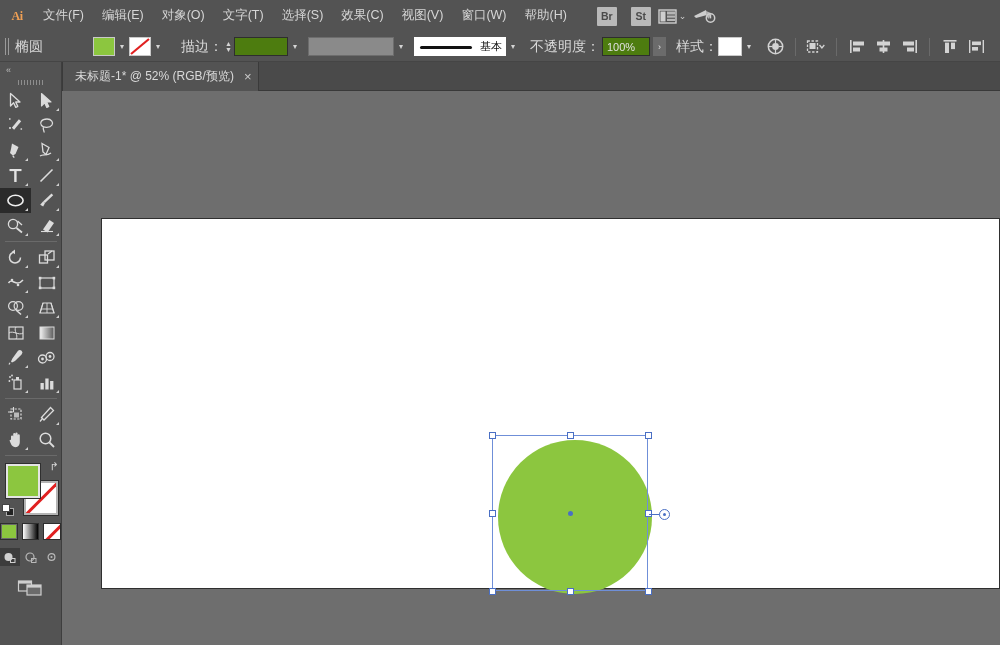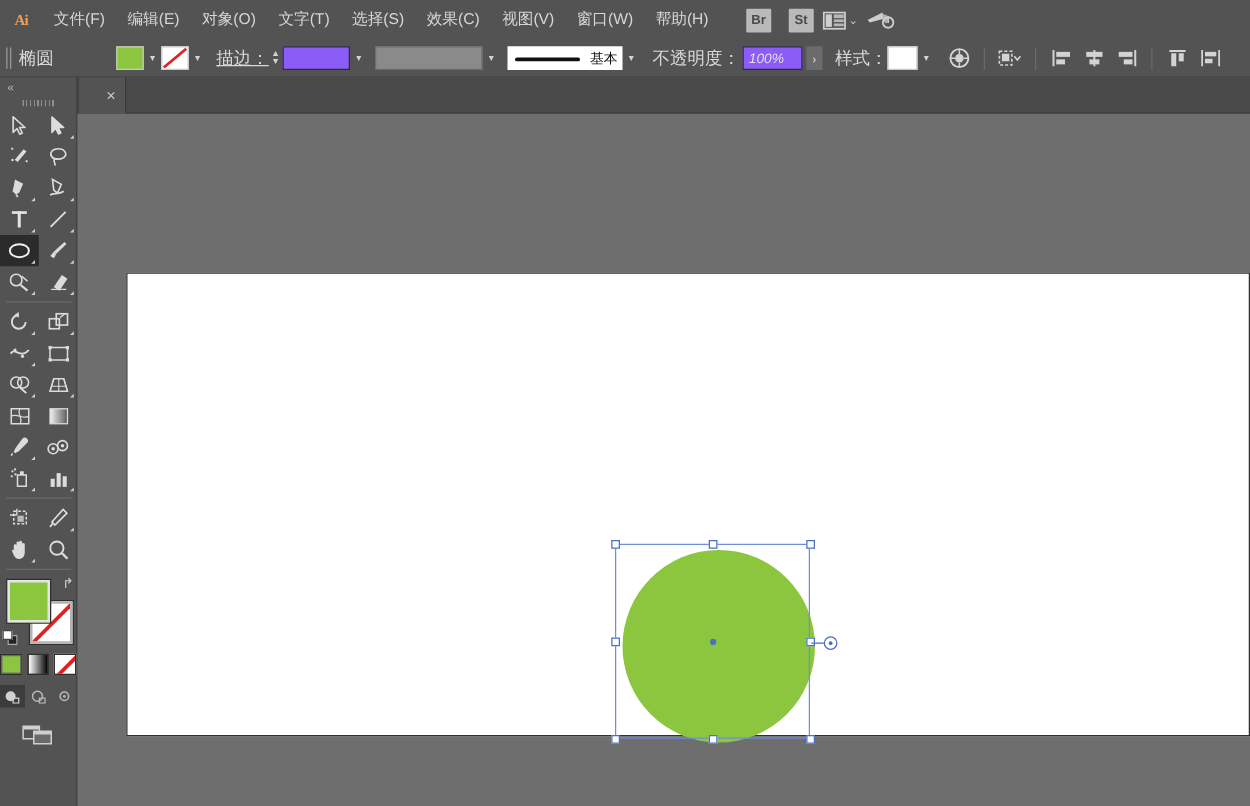--- a/index.html
+++ b/index.html
@@ -66,21 +66,21 @@
   .stepper {
     width: 11px; height: 19px; display: flex; flex-direction: column;
     align-items: center; justify-content: center; color: #d4d4d4;
     font-size: 7px; line-height: 6px;
   }
   .field {
     height: 19px; background: #8a8a8a; border: 1px solid #6d6d6d;
     color: #2b2b2b; font-size: 11px;
     display: flex; align-items: center; padding: 0 4px;
   }
-  .field.dark { background: #8b5cf6; color: #e0e0e0; border-color:#2e2e2e;font-style:italic; }
+  .field.dark { background: #4d7c0f; color: #e0e0e0; border-color:#2e2e2e; }
   .brush-box {
     width: 92px; height: 19px; background: #fff;
     display: flex; align-items: center; justify-content: flex-end;
     padding-right: 4px; position: relative;
   }
   .brush-line {
     position: absolute; left: 6px; top: 9px; width: 52px; height: 3px;
     background: #111; border-radius: 2px;
   }
   .brush-box span { font-size: 11px; color: #111; }
@@ -297,21 +297,21 @@
     <div class="swatch" style="background:#8cc63f;"></div>
     <div class="mini-chev">▾</div>
 
     <div class="swatch white" style="position:relative;overflow:hidden;">
       <svg width="20" height="17" viewBox="0 0 20 17" style="display:block">
         <line x1="1" y1="16" x2="19" y2="1" stroke="#e02020" stroke-width="2.2"></line>
       </svg>
     </div>
     <div class="mini-chev">▾</div>
 
-    <div class="cb-label" style="margin-left:8px;text-decoration:underline;">描边：</div>
+    <div class="cb-label" style="margin-left:16px;">描边：</div>
     <div class="stepper">
         <span>▲</span>
         <span>▼</span>
       </div>
     <div class="field dark" style="width:54px;"></div>
     <div class="mini-chev">▾</div>
 
     <div class="field" style="width:86px;margin-left:6px;"></div>
     <div class="mini-chev">▾</div>
 
@@ -382,20 +382,21 @@
         <rect x="1" y="1" width="1.4" height="13" fill="#d3d3d3"></rect>
         <rect x="14.6" y="1" width="1.4" height="13" fill="#d3d3d3"></rect>
         <rect x="4" y="2.5" width="9" height="3.6" fill="#d3d3d3"></rect>
         <rect x="4" y="8" width="6" height="3.6" fill="#d3d3d3"></rect>
       </svg>
     </div>
   </div>
 
   <div class="tabbar">
     <div class="doc-tab">
+      <span class="title">未标题-1* @ 52% (RGB/预览)</span>
       <span class="close">×</span>
     </div>
   </div>
 
   <div class="toolpanel">
     <div class="tp-collapse">«</div>
     <div class="tp-grip">
         <i></i>
       </div>
 

